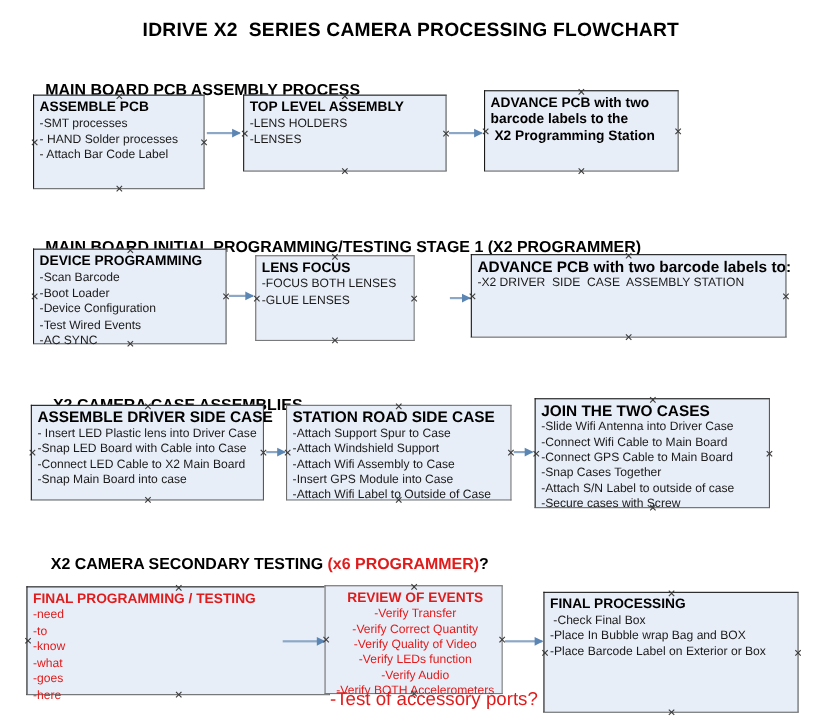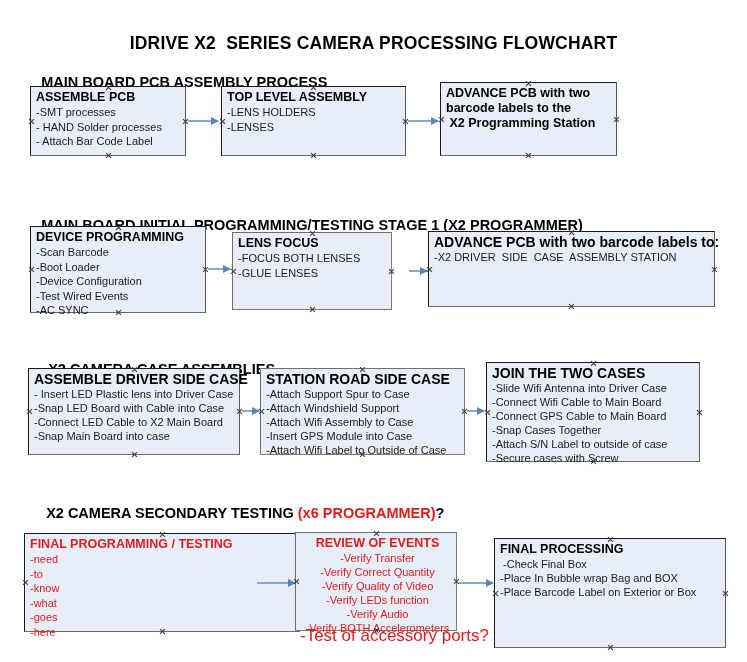--- a/index.html
+++ b/index.html
@@ -24,21 +24,20 @@
     position: absolute;
     left: 0;
     top: 17px;
     width: 747px;
     text-align: center;
     font-size: 17.5px;
     font-weight: bold;
     color: #000000;
     letter-spacing: 0.2px;
     white-space: pre;
-    margin-top: 16px;
   }
   .section-heading {
     position: absolute;
     font-size: 14.5px;
     font-weight: bold;
     color: #000000;
     white-space: pre;
   }
   .section-heading .accent {
     color: #e01b1b;
@@ -141,21 +140,21 @@
 <body>
 
 <div id="canvas">
 
   <div class="doc-title">IDRIVE X2  SERIES CAMERA PROCESSING FLOWCHART</div>
 
   <div class="section-heading" style="left:25px; top:58px;">
     <span>MAIN BOARD PCB ASSEMBLY PROCESS</span>
   </div>
 
-  <div class="node border-black" style="left:30px; top:86px; width:156px; height:70px;">
+  <div class="node border-black" style="left:30px; top:86px; width:156px; height:86px;">
     <div class="node-inner">
       <div class="node-title">ASSEMBLE PCB</div>
       <div class="node-line">-SMT processes</div>
       <div class="node-line">- HAND Solder processes</div>
       <div class="node-line">- Attach Bar Code Label</div>
     </div>
     <span class="handle" style="left:50%; top:0;"></span>
     <span class="handle" style="left:50%; top:100%;"></span>
     <span class="handle" style="left:0; top:50%;"></span>
     <span class="handle" style="left:100%; top:50%;"></span>
@@ -203,21 +202,21 @@
       <div class="node-line">-AC SYNC</div>
     </div>
     <span class="handle" style="left:50%; top:0;"></span>
     <span class="handle" style="left:50%; top:100%;"></span>
     <span class="handle" style="left:0; top:50%;"></span>
     <span class="handle" style="left:100%; top:50%;"></span>
   </div>
 
   <div class="arrow" style="left:208px; top:268px; width:22px;"></div>
 
-  <div class="node border-gray" style="left:232px; top:232px; width:160px; height:78px;">
+  <div class="node border-gray" style="left:232px; top:232px; width:145px; height:78px;">
     <div class="node-inner">
       <div class="node-title">LENS FOCUS</div>
       <div class="node-line">-FOCUS BOTH LENSES</div>
       <div class="node-line">-GLUE LENSES</div>
     </div>
     <span class="handle" style="left:50%; top:0;"></span>
     <span class="handle" style="left:50%; top:100%;"></span>
     <span class="handle" style="left:0; top:50%;"></span>
     <span class="handle" style="left:100%; top:50%;"></span>
   </div>

